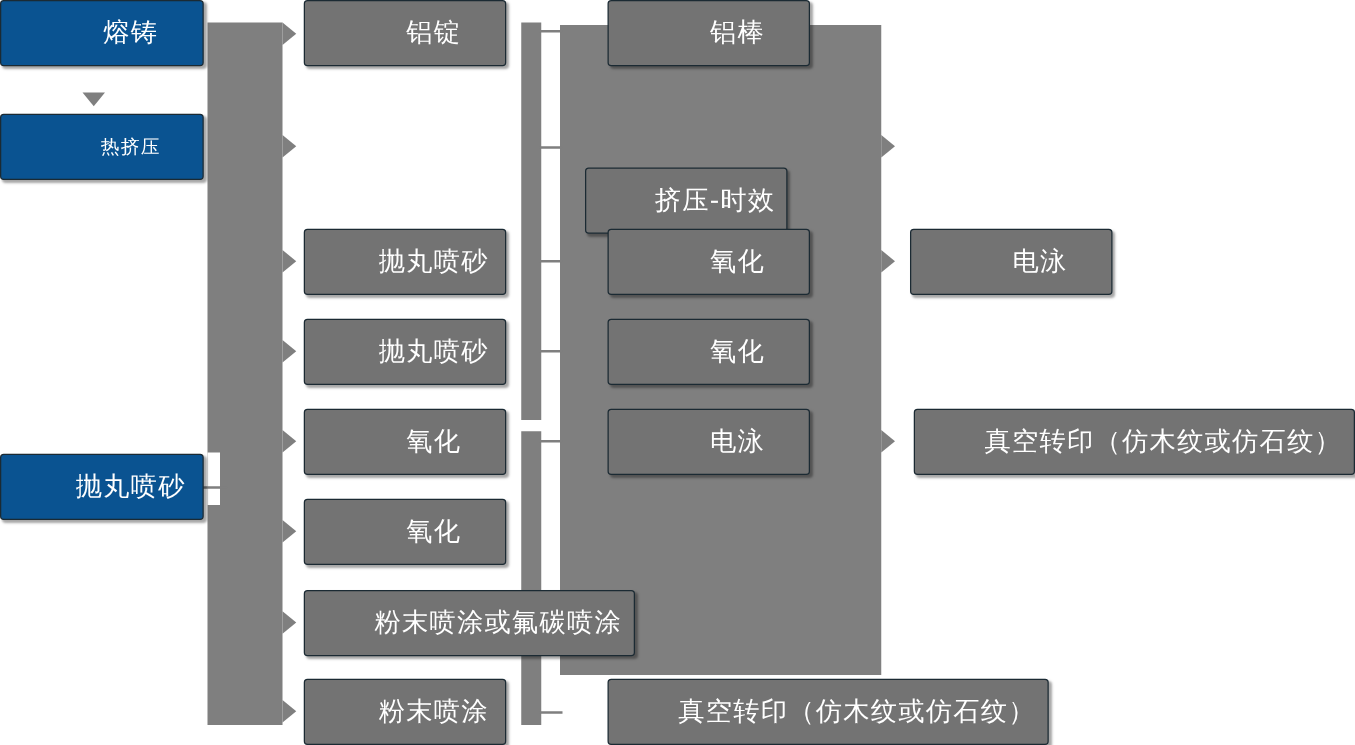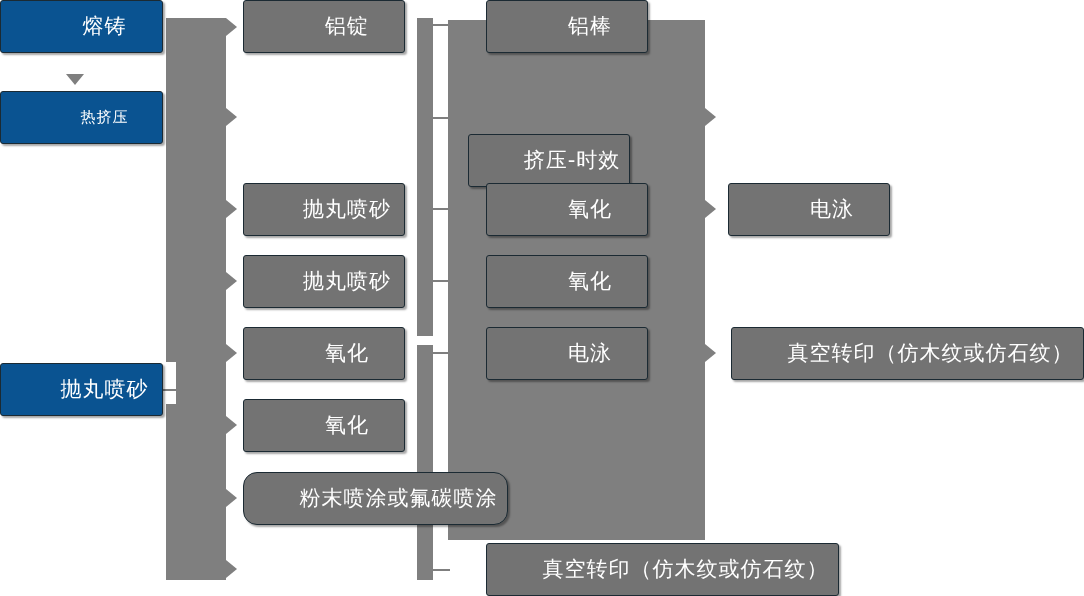--- a/index.html
+++ b/index.html
@@ -109,24 +109,27 @@
   </div>
 
   <div class="box light" style="left:243px;top:327px;width:162px;height:53px;font-size:21px;">
     <span class="txt">氧化</span>
   </div>
 
   <div class="box light" style="left:243px;top:399px;width:162px;height:53px;font-size:21px;">
     <span class="txt">氧化</span>
   </div>
 
-  <div class="box light" style="left:243px;top:472px;width:265px;height:53px;font-size:21px;border-radius:14px;">
+  <div class="box light" style="left:243px;top:472px;width:265px;height:53px;font-size:21px;">
     <span class="txt">粉末喷涂或氟碳喷涂</span>
   </div>
 
+  <div class="box light" style="left:243px;top:543px;width:162px;height:53px;font-size:21px;">
+    <span class="txt">粉末喷涂</span>
+  </div>
 
   <div class="box light" style="left:486px;top:0px;width:162px;height:53px;font-size:21px;">
     <span class="txt">铝棒</span>
   </div>
 
   <div class="box light" style="left:468px;top:91px;width:162px;height:53px;font-size:21px;margin-top:43px;">
     <span class="txt">挤压-时效</span>
   </div>
 
   <div class="box light" style="left:486px;top:183px;width:162px;height:53px;font-size:21px;">

